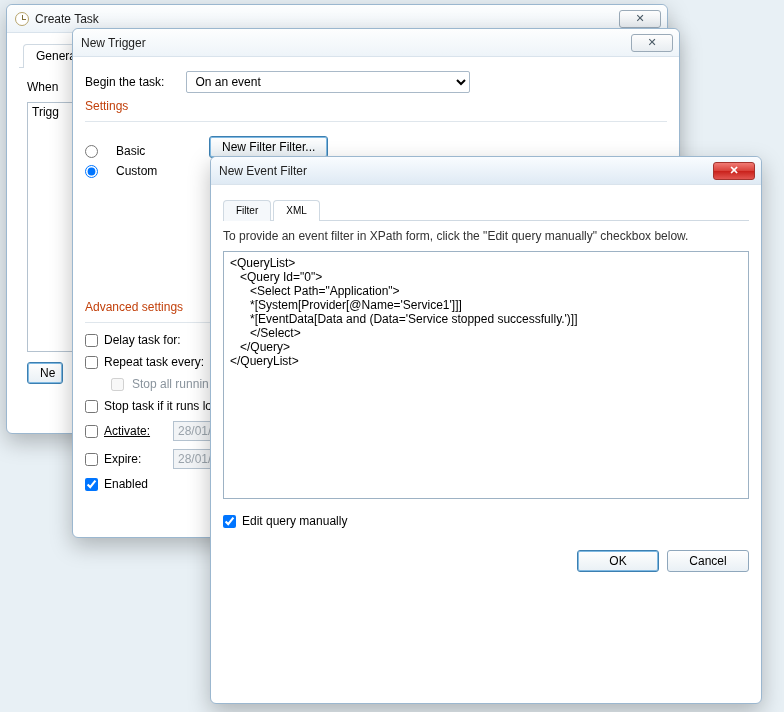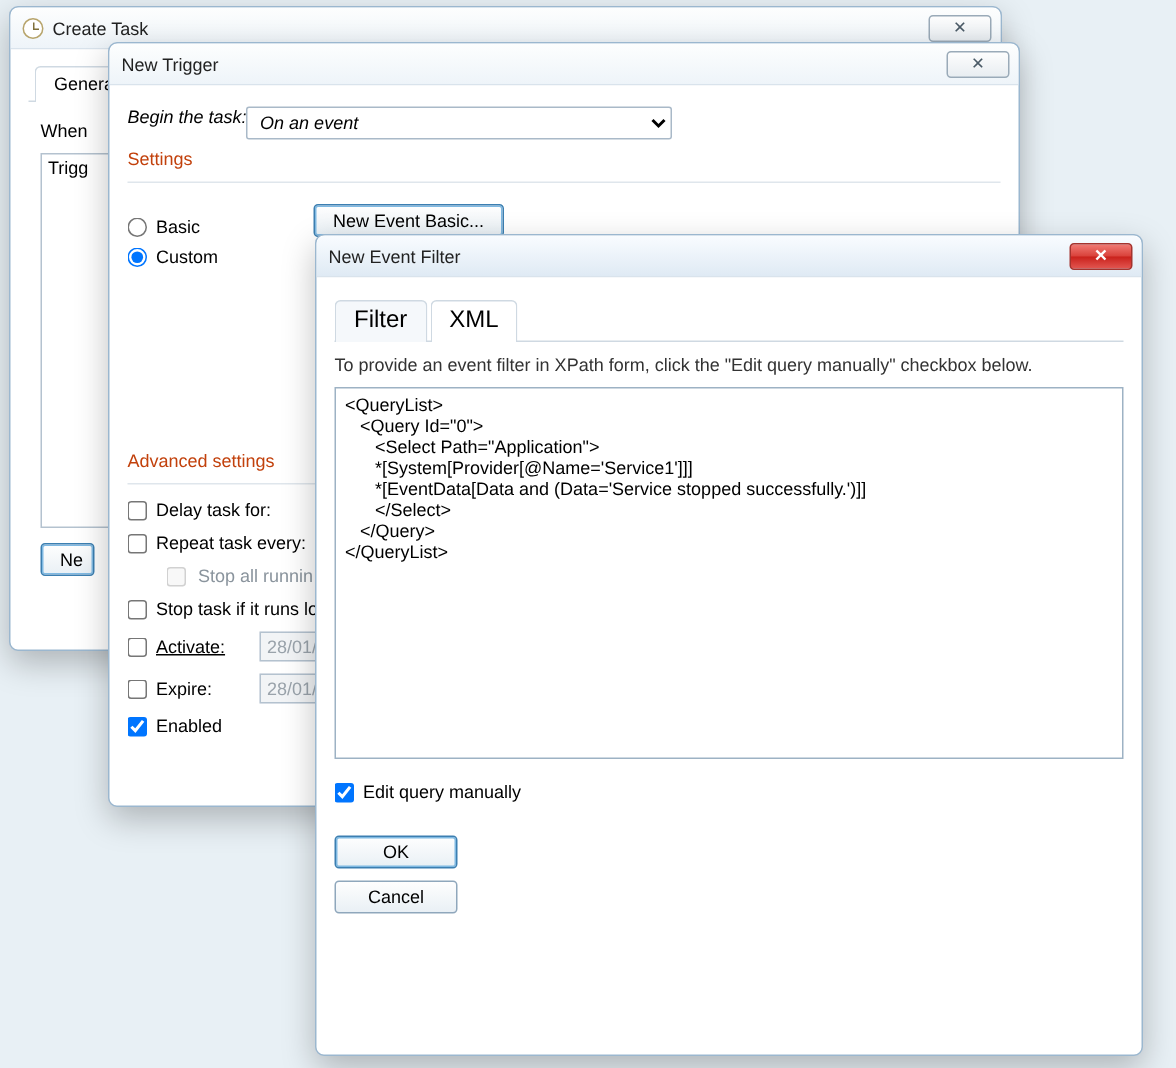--- a/index.html
+++ b/index.html
@@ -68,21 +68,21 @@
   .groupline { font-weight: normal; color:#c2410c; margin: 6px 0 4px; }
   .sep { border-top:1px solid #dfe6ec; margin:8px 0 10px; }
 
   select.combo {
     height:22px; width:284px;
     border:1px solid #a9b9c8; border-radius:2px;
     background:#fff; padding:1px 4px;
     font: inherit;
   }
 
-  label.row { display:flex; align-items:center; gap:6px; margin:6px 0; }
+  label.row { display:flex; align-items:center; gap:18px; margin:6px 0; }
   input[type=radio], input[type=checkbox] { margin:0; }
 
   .btn {
     height:22px; padding:0 12px;
     border:1px solid #8fa7bc; border-radius:3px;
     background:linear-gradient(#fefefe,#e9f0f5);
     font:inherit; cursor:default;
   }
   .btn:focus, .btn.default {
     outline:none;
@@ -106,43 +106,43 @@
     border-radius:4px 4px 0 0; background:#f5f8fb; position:relative; top:1px;
   }
   .tab.active { background:#fff; }
   .listbox {
     border:1px solid #b4c2cf; background:#fff; height:250px; width:600px;
     margin-top:8px; padding:2px 4px;
   }
 
   
   #win-newtrigger { left:72px; top:28px; width:608px; height:510px; }
-  .nt-begin { display:flex; gap:0; margin:4px 0 4px;font-style:italic; }
+  .nt-begin { display:flex; align-items:center; gap:22px; margin:4px 0 4px; }
   .nt-body { display:flex; gap:14px; }
   .nt-radios { width:110px; padding-top:6px; }
   .nt-filterbtn { margin-top:4px; }
 
   .adv-row { display:flex; align-items:center; gap:8px; margin:8px 0; }
   .adv-row .lbl { width:140px; display:flex; align-items:center; gap:6px; }
 
   
   #win-eventfilter { left:210px; top:156px; width:552px; height:548px; }
   #win-eventfilter .titlebar {
     background: linear-gradient(#f9fcff,#dfeaf4);
   }
   .ef-tabs { display:flex; gap:2px; border-bottom:1px solid #cfd9e2; margin:4px 0 8px; }
-  .ef-tabs .tab { font-size:16px; }
+  .ef-tabs .tab { font-size:10px; }
   .instr { color:#333; margin:4px 0 8px; }
   .xmlbox {
     width:100%; height:248px;
     border:1px solid #9db2c4; background:#fff;
     font:12px "Segoe UI", Tahoma, sans-serif;
     padding:4px 6px; resize:none; white-space:pre; overflow:auto;
   }
-  .dlg-btns { margin-top:22px; display:flex; justify-content:flex-end; gap:8px;flex-direction:column; }
+  .dlg-btns { margin-top:22px; display:flex; justify-content:flex-end; gap:8px; }
   .dlg-btns .btn { width:82px; }
 
   .chk-row { display:flex; align-items:center; gap:6px; margin-top:12px; }
 </style>
 </head>
 <body>
 
 <div class="window" id="win-createtask">
   <div class="titlebar">
     <span class="t-icon"></span>
@@ -191,21 +191,21 @@
         <label class="row">
           <input type="radio" name="nt-mode" style="">
           <span>Basic</span>
         </label>
         <label class="row">
           <input type="radio" name="nt-mode" checked="" style="">
           <span>Custom</span>
         </label>
       </div>
       <div class="nt-filterbtn">
-        <button class="btn default">New Event Basic...</button>
+        <button class="btn default">New Filter Filter...</button>
       </div>
     </div>
 
     <div style="height:110px;"></div>
 
     <div class="groupline">Advanced settings</div>
     <div class="sep"></div>
 
     <div class="adv-row">
       <span class="lbl">

